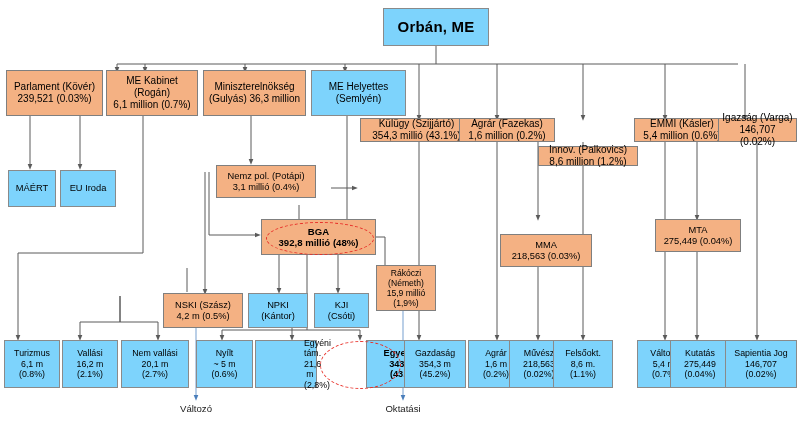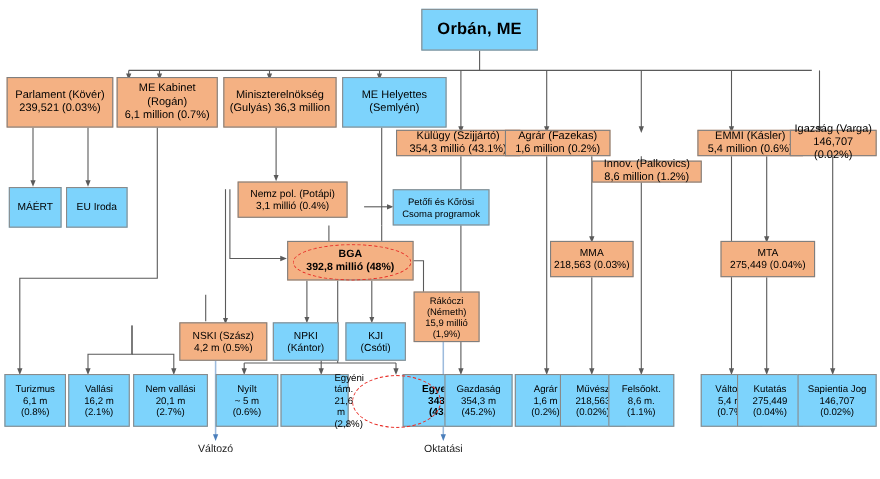--- a/index.html
+++ b/index.html
@@ -168,31 +168,27 @@
   <div class="node t-lvl2" style="left:8px;top:170px;width:48px;height:37px;">
     <span class="txt">MÁÉRT</span>
   </div>
   <div class="node t-lvl2" style="left:60px;top:170px;width:56px;height:37px;">
     <span class="txt">EU Iroda</span>
   </div>
   <div class="node fill t-lvl2" style="left:216px;top:165px;width:100px;height:33px;">
     <span class="txt">Nemz pol. (Potápi)
 3,1 millió (0.4%)</span>
   </div>
-  <div class="node t-small" style="left:357px;top:172px;width:88px;height:33px;">
-    <span class="txt">Petőfi és Kőrösi
-Csoma programok</span>
-  </div>
   <div class="node fill t-bga" style="left:261px;top:219px;width:115px;height:36px;">
     <span class="txt">BGA
 392,8 millió (48%)</span>
   </div>
   <div class="ell" style="left:266px;top:222px;width:106px;height:31px;"></div>
 
-  <div class="node fill t-lvl2" style="left:500px;top:219px;width:76px;height:33px;">
+  <div class="node fill t-lvl2" style="left:500px;top:234px;width:92px;height:33px;">
     <span class="txt">MMA
 218,563 (0.03%)</span>
   </div>
   <div class="node fill t-lvl2" style="left:655px;top:219px;width:86px;height:33px;">
     <span class="txt">MTA
 275,449 (0.04%)</span>
   </div>
 
   <div class="node fill t-lvl2" style="left:163px;top:293px;width:80px;height:35px;">
     <span class="txt">NSKI (Szász)

